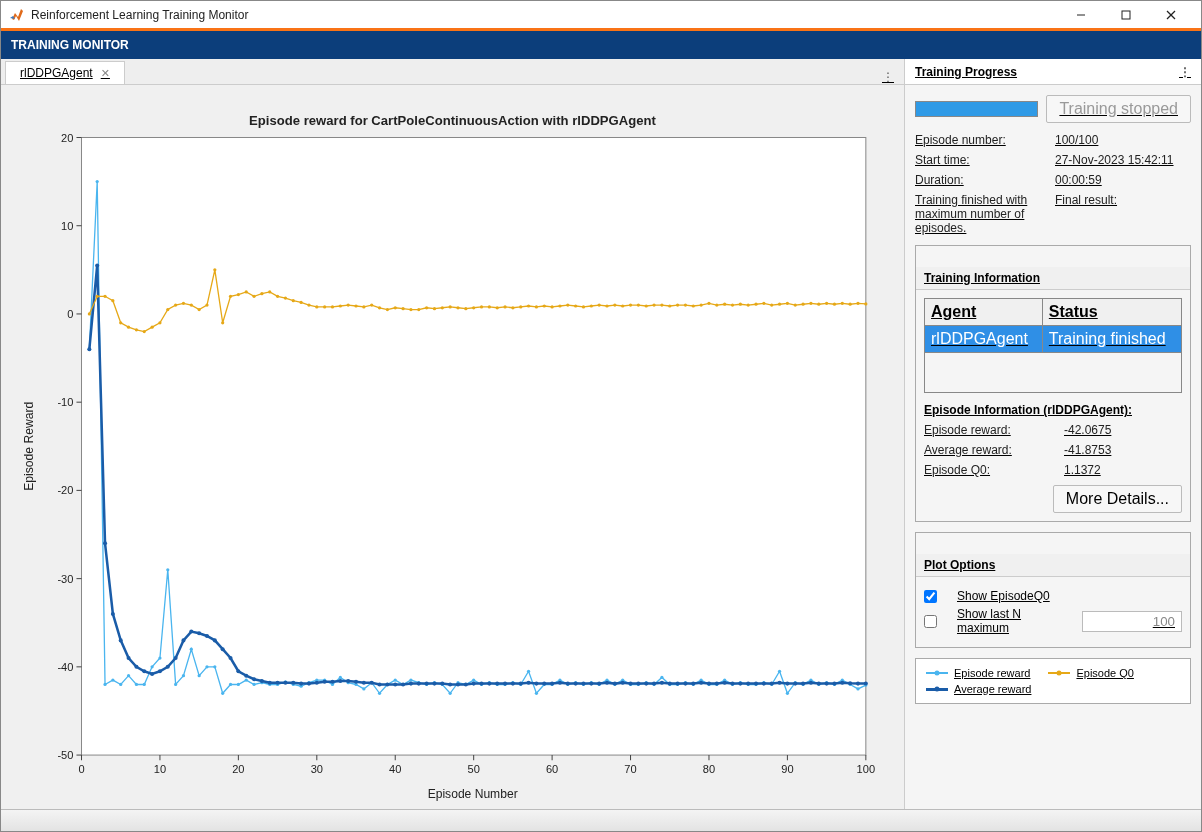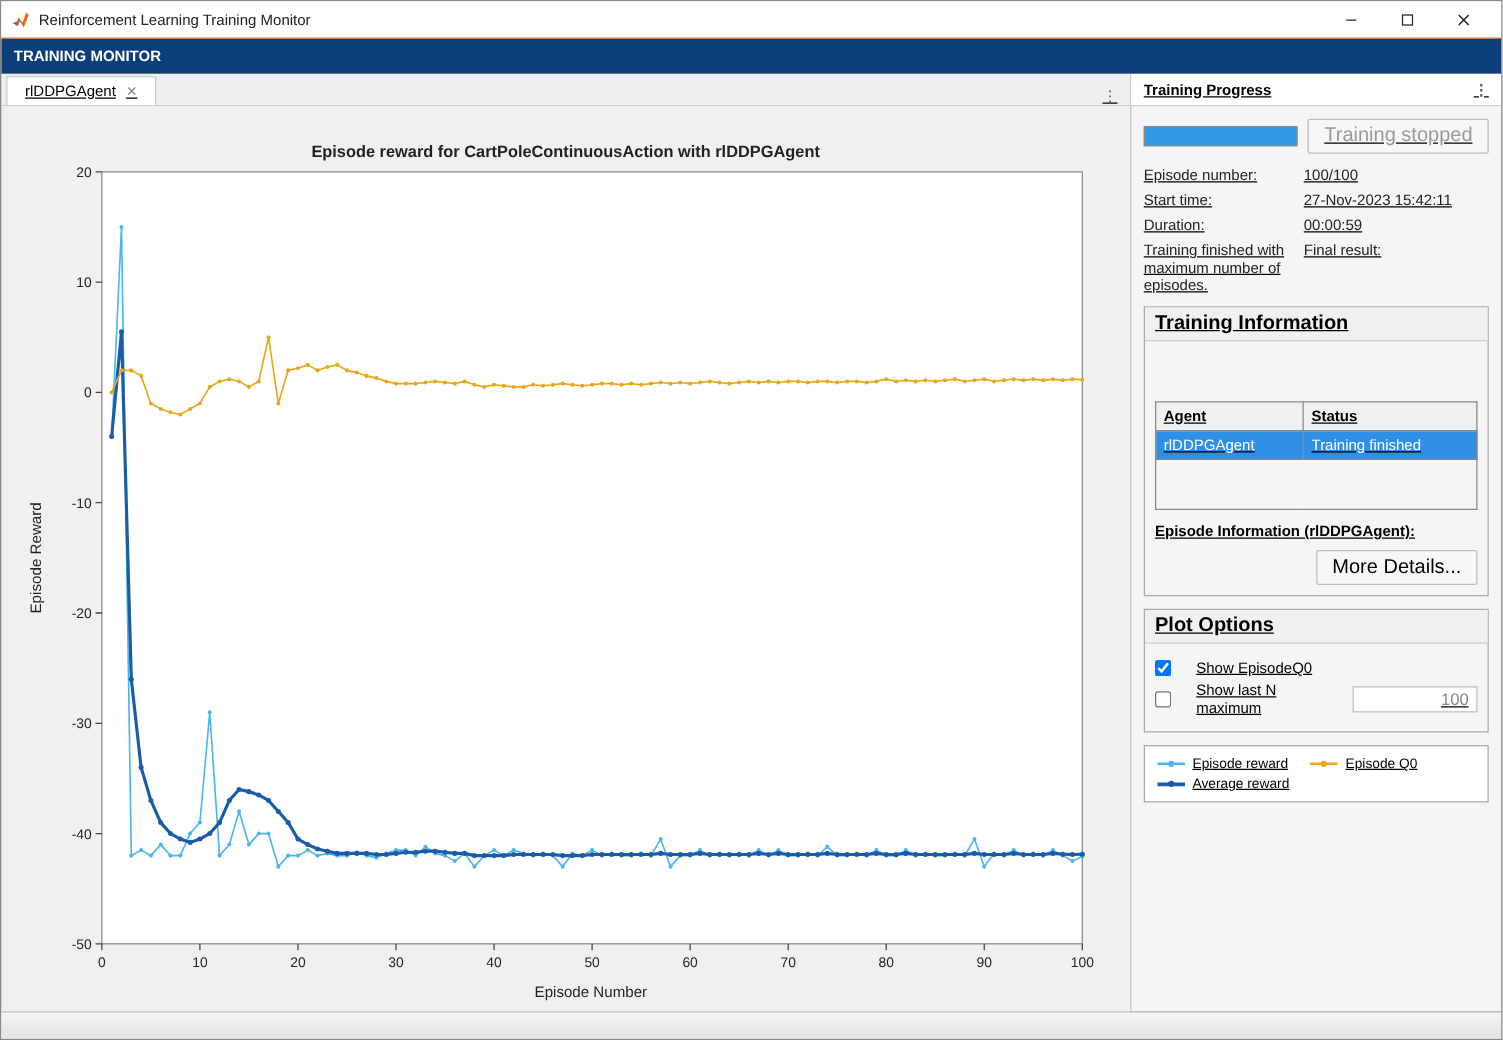--- a/index.html
+++ b/index.html
@@ -13,21 +13,21 @@
     flex-direction: column;
     overflow: hidden;
     border: 1px solid #888;
   }
   .titlebar {
     height: 30px;
     background: #fff;
     display: flex;
     align-items: center;
     padding: 0 8px;
-    border-bottom: 1px solid #f97316;
+    border-bottom: 3px solid #f97316;
   }
   .titlebar .logo {
     width: 16px; height: 16px; margin-right: 6px;
   }
   .titlebar .title { flex: 1; font-size: 12px; color: #222; }
   .titlebar .winbtn {
     width: 45px; height: 30px; display: flex; align-items: center; justify-content: center;
     color: #222;
   }
   .ribbon-bar {
@@ -114,38 +114,38 @@
   }
   .btn {
     padding: 4px 12px;
     background: #f7f7f7;
     border: 1px solid #bbb;
     border-radius: 2px;
     font-size: 16px;
     cursor: pointer;
   }
   .btn.disabled { color: #999; cursor: default; }
-  .kv { display: grid; grid-template-columns: 120px 1fr; gap: 6px 8px; font-size: 12px; }
+  .kv { display: grid; grid-template-columns: 120px 1fr; gap: 6px 20px; font-size: 12px; }
   .kv div { color: #222; }
   .panel {
     border: 1px solid #aaa;
     background: #f5f5f5;
   }
   .panel .panel-title {
     padding: 4px 8px;
-    font-size: 16px;
+    font-size: 12px;
     font-weight: 600;
     background: #f0f0f0;
     border-bottom: 1px solid #ccc;
+    margin-top: 21px;
   }
   .panel .panel-body { padding: 8px; font-size: 12px; }
   table.info-table {
-    width: 100%; border-collapse: collapse; font-size: 12px;
+    width: 100%; border-collapse: collapse; font-size: 16px;
     border: 1px solid #888;
-    margin-top: 40px;
   }
   table.info-table th {
     text-align: left; padding: 4px 6px; background: #f0f0f0; border: 1px solid #888; font-weight: 600;
   }
   table.info-table td {
     padding: 4px 6px; border: 1px solid #888;
   }
   tr.selected { background: #2f8fe6; color: #fff; }
   .checkbox-row { display: flex; align-items: center; gap: 20px; margin: 4px 0; font-size: 12px; }
   .num-input {
@@ -618,20 +618,28 @@
                 <td>Training finished</td>
               </tr>
               <tr>
                   <td style="height:40px;border-right:none"></td>
                   <td style="border-left:none"></td>
                 </tr>
             </tbody>
           </table>
           <div style="height:10px"></div>
           <div style="font-weight:600;margin-bottom:6px;">Episode Information (rlDDPGAgent):</div>
+          <div class="kv">
+            <div>Episode reward:</div>
+            <div>-42.0675</div>
+            <div>Average reward:</div>
+            <div>-41.8753</div>
+            <div>Episode Q0:</div>
+            <div>1.1372</div>
+          </div>
           <div style="text-align:right;margin-top:8px;">
             <button class="btn">More Details...</button>
           </div>
         </div>
       </div>
 
       <div class="panel">
         <div class="panel-title">Plot Options</div>
         <div class="panel-body">
           <label class="checkbox-row">

